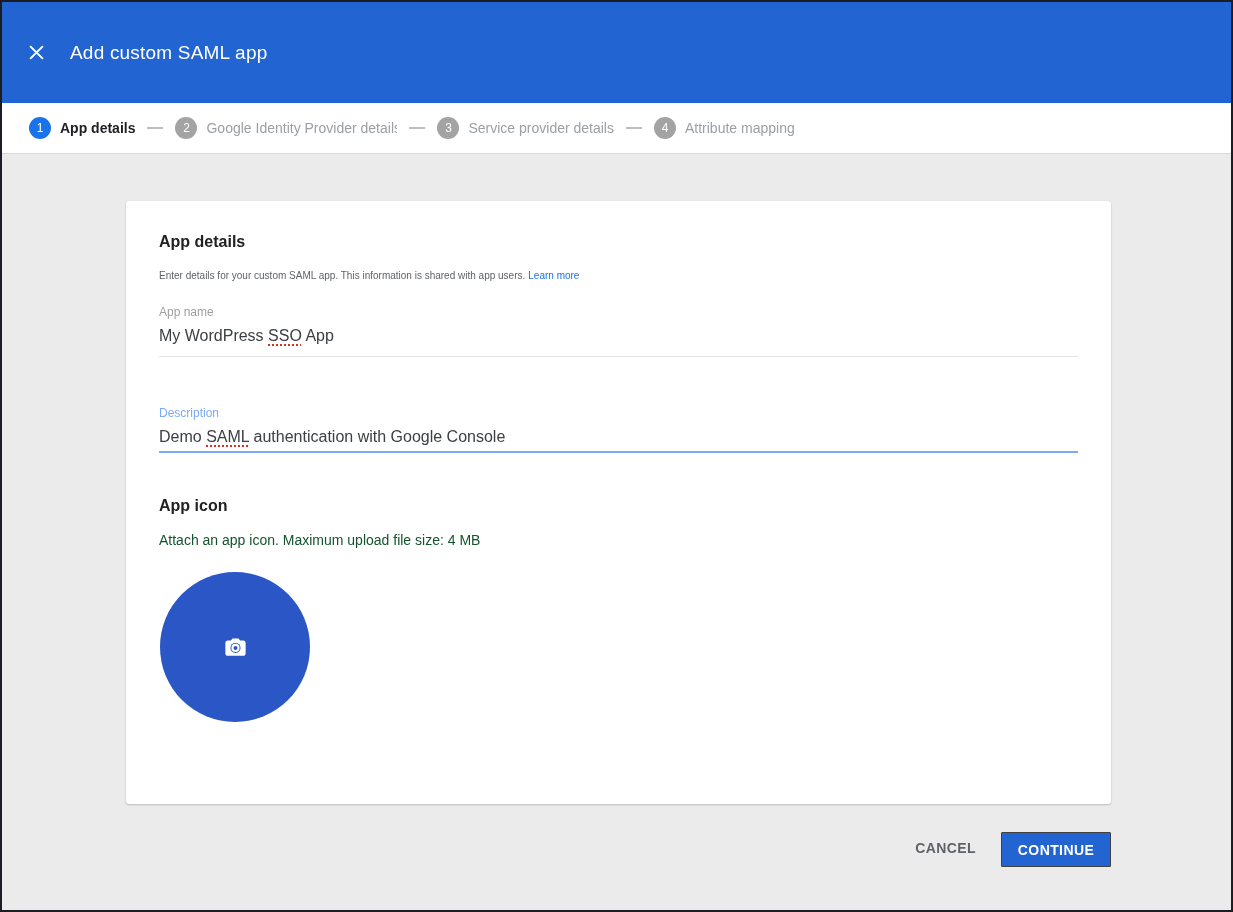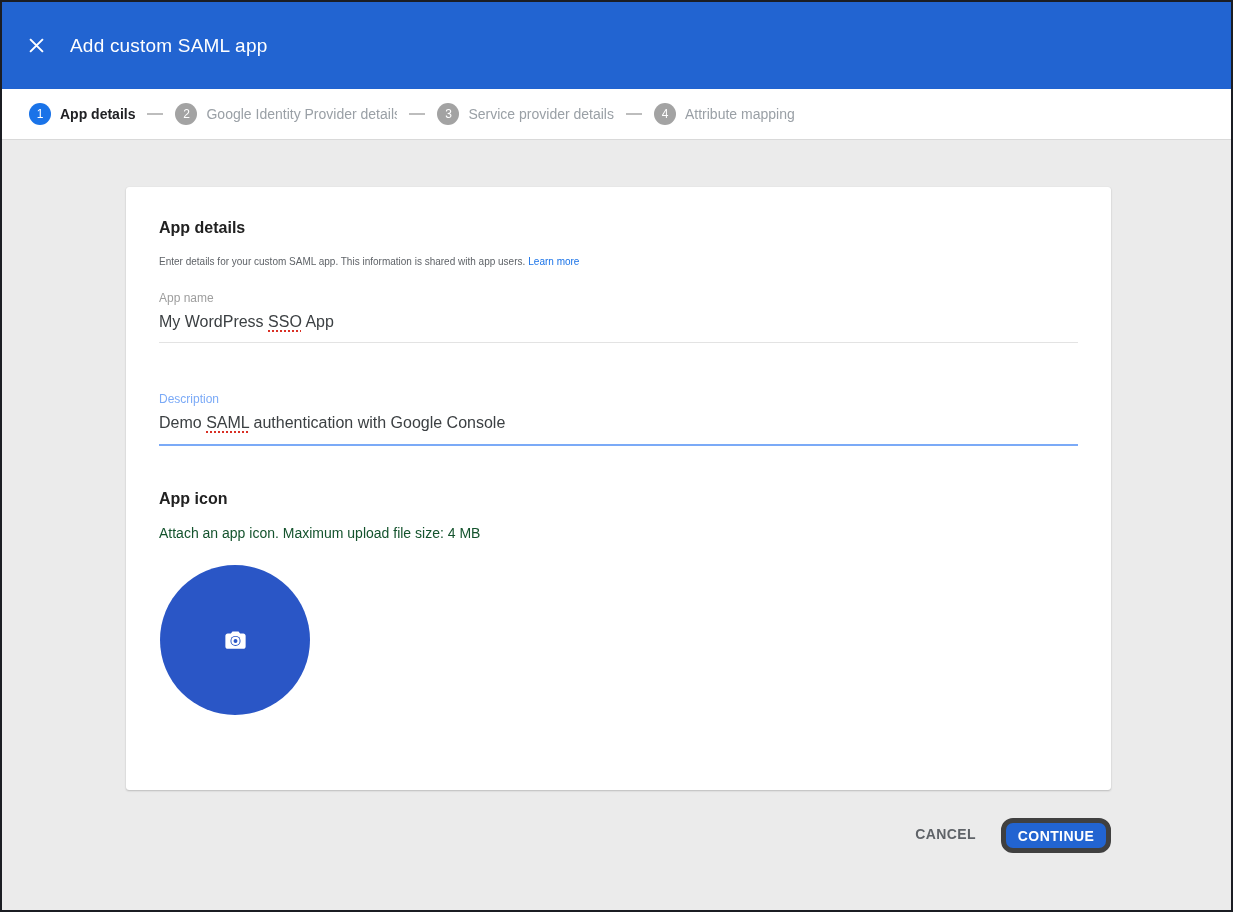--- a/index.html
+++ b/index.html
@@ -1,20 +1,20 @@
 <!DOCTYPE html>
 <html><head>
 <meta charset="utf-8">
 <style>
   html,body{margin:0;padding:0;}
   body{font-family:"Liberation Sans","DejaVu Sans",sans-serif;}
   .frame{position:relative;width:1233px;height:912px;box-sizing:border-box;border:2px solid #1b1d23;background:#ebebeb;overflow:hidden;}
 
   
-  .topbar{height:69px;background:#2264d1;display:flex;align-items:center;padding:9px 24px;}
+  .topbar{height:69px;background:#2264d1;display:flex;align-items:center;padding:16px 24px;}
   .close-btn{background:none;border:none;padding:2px;margin:0;cursor:pointer;display:flex;align-items:center;}
   .dialog-title{color:#ffffff;font-size:19px;font-weight:400;margin-left:23px;letter-spacing:.2px;}
 
   
   .stepper{height:50px;background:#ffffff;display:flex;align-items:center;padding:0 27px;border-bottom:1px solid #d9d9d9;box-shadow:0 1px 2px rgba(0,0,0,.06);}
   .step{display:flex;align-items:center;}
   .step-circle{width:22px;height:22px;border-radius:50%;background:#a3a3a3;color:#fff;font-size:12px;display:flex;align-items:center;justify-content:center;flex:none;}
   .step.active .step-circle{background:#1a73e8;}
   .step-label{margin-left:9px;font-size:14px;color:#9aa0a6;white-space:nowrap;}
   .step.active .step-label{color:#202124;font-weight:bold;}
@@ -26,31 +26,31 @@
   .card{width:985px;min-height:603px;box-sizing:border-box;margin-left:124px;background:#ffffff;border-radius:3px;box-shadow:0 1px 2px rgba(0,0,0,.2),0 0 1px rgba(0,0,0,.1);padding:30px 33px 24px 33px;}
   .card-heading{font-size:16px;color:#212121;font-weight:bold;margin:2px 0 0 0;}
   .intro{font-size:10px;color:#5f6368;margin:17px 0 0 0;line-height:16px;}
   .learn-more{color:#1a73e8;text-decoration:none;margin-left:3px;cursor:pointer;}
 
   .field{margin-top:22px;width:919px;cursor:text;}
   .field + .field{margin-top:50px;}
   .field-label{display:block;font-size:12px;color:#9e9e9e;line-height:12px;}
   .field-value{font-size:16px;color:#3c4043;line-height:19px;margin-top:8px;padding-bottom:11px;border-bottom:1px solid #e3e3e3;}
   .field.focused .field-label{color:#7baaf7;}
-  .field.focused .field-value{border-bottom:2px solid #7baaf7;padding-bottom:12px;}
+  .field.focused .field-value{border-bottom:2px solid #7baaf7;padding-bottom:5px;}
   .misspelled{text-decoration-line:underline;text-decoration-style:dotted;text-decoration-color:#d93025;text-decoration-thickness:2px;text-underline-offset:3px;}
 
   .subheading{font-size:16px;color:#212121;font-weight:bold;margin:44px 0 0 0;}
   .help{font-size:14px;color:#14532d;margin:17px 0 0 0;line-height:16px;}
   .icon-upload{width:150px;height:150px;border-radius:50%;background:#2a56c6;border:none;margin-top:24px;margin-left:1px;display:flex;align-items:center;justify-content:center;cursor:pointer;padding:0;}
 
   
   .actions{width:985px;margin-left:124px;margin-top:28px;display:flex;justify-content:flex-end;align-items:flex-start;}
   .btn-text{background:none;border:none;color:#5f6368;font-size:14px;font-weight:bold;letter-spacing:.4px;padding:8px 10px;margin-right:15px;cursor:pointer;font-family:inherit;}
-  .btn-primary{width:110px;height:35px;background:#2264d1;color:#ffffff;border:5px solid #404040;border-radius:12px;font-size:14px;font-weight:bold;letter-spacing:.4px;cursor:pointer;font-family:inherit;}
+  .btn-primary{width:110px;height:35px;background:#2264d1;color:#ffffff;border:1px solid #404040;border-radius:1px;font-size:14px;font-weight:bold;letter-spacing:.4px;cursor:pointer;font-family:inherit;}
 </style>
 </head>
 <body>
 
 <div class="frame">
 
   <header class="topbar">
     <button class="close-btn" aria-label="Close">
       <svg width="17" height="17" viewBox="0 0 18 18">
         <path d="M2.2 2.2l13.6 13.6M15.8 2.2L2.2 15.8" stroke="#ffffff" stroke-width="2.1"></path>

